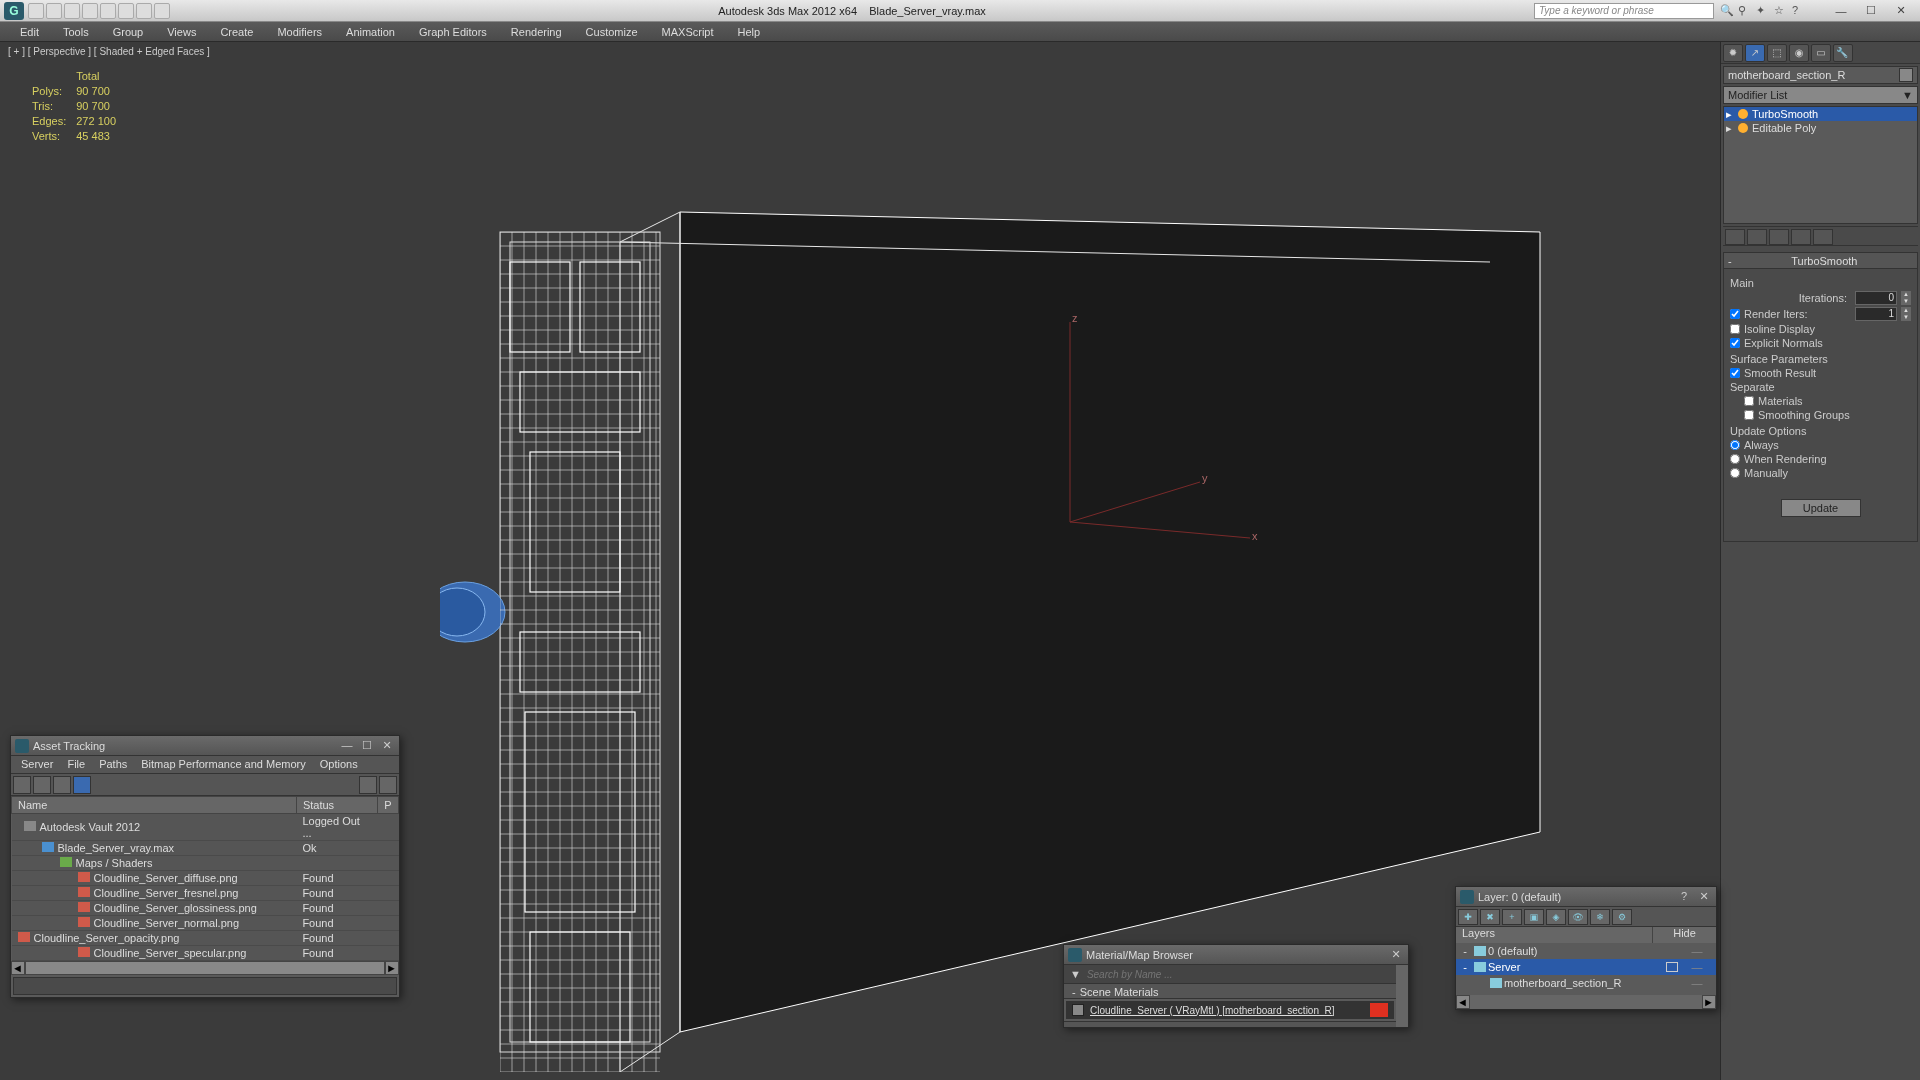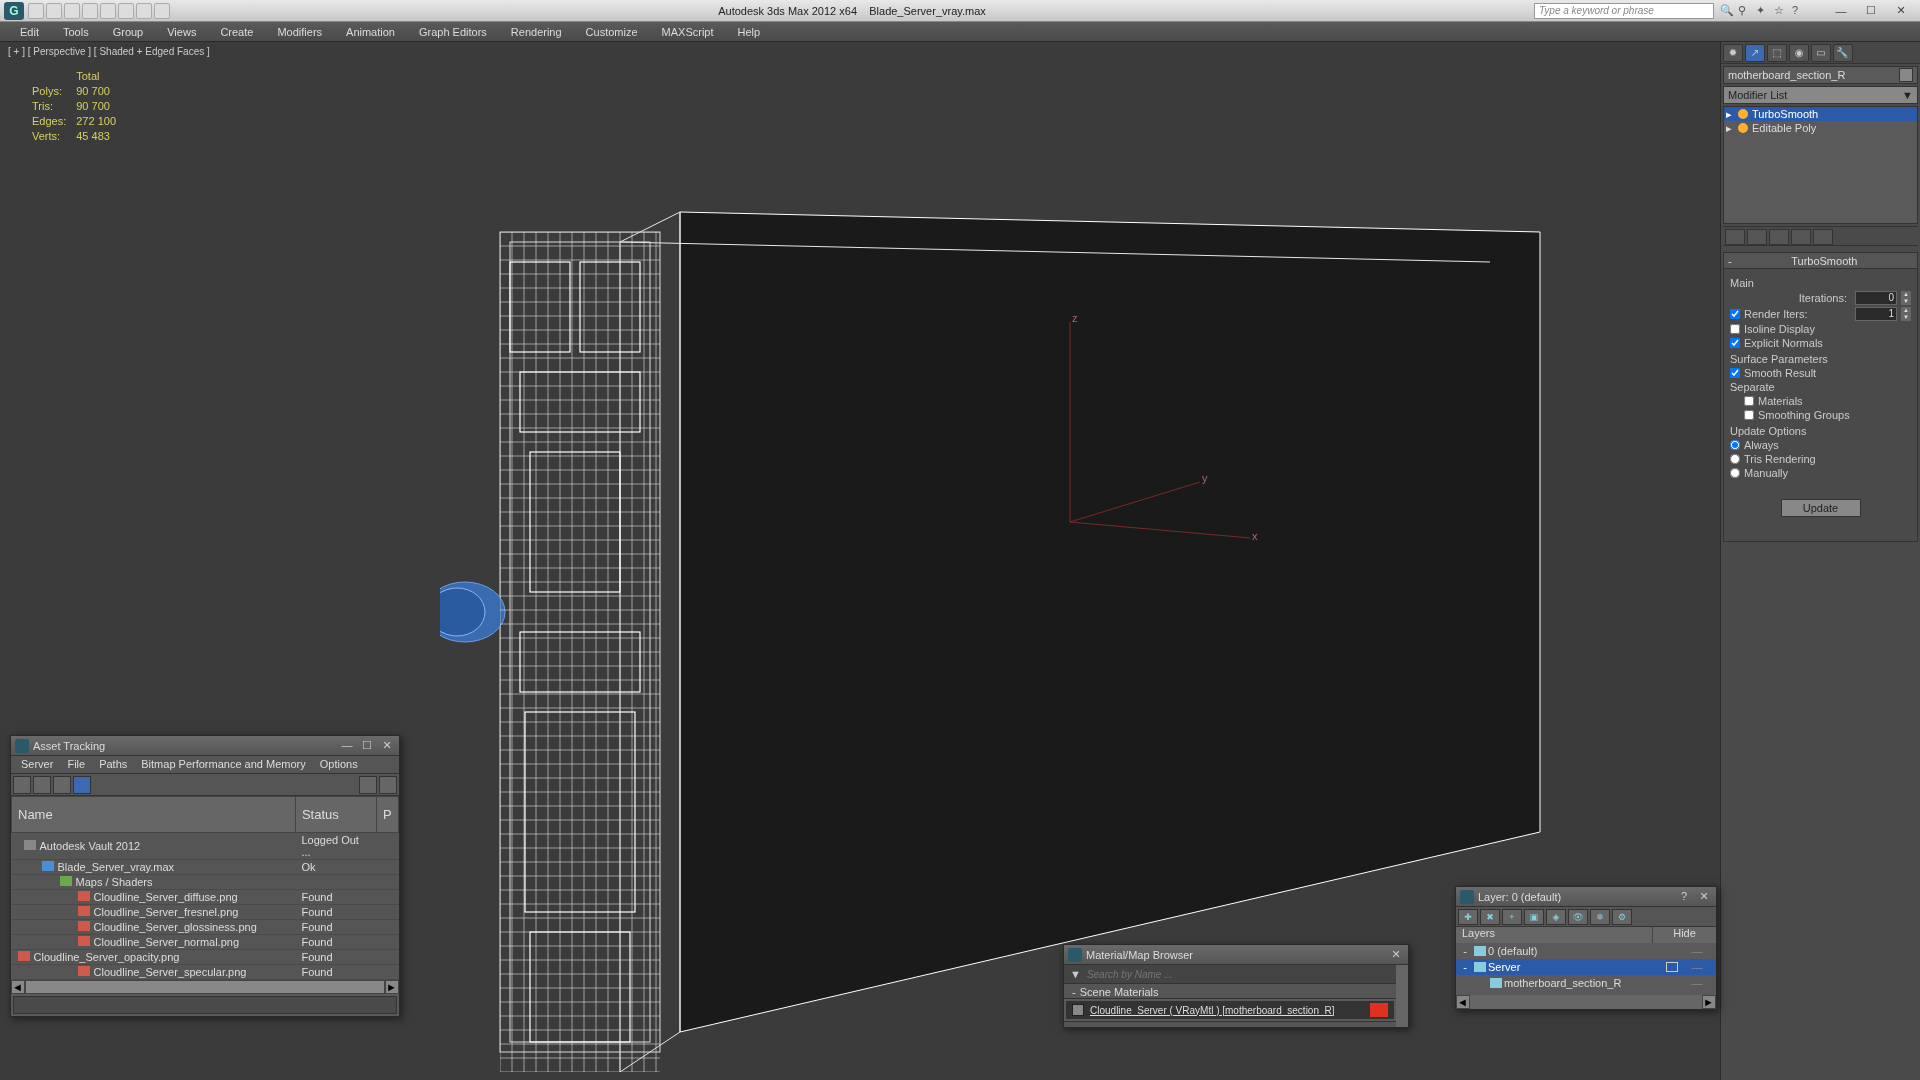--- a/index.html
+++ b/index.html
@@ -64,21 +64,21 @@
 .panel-titlebar .pbtns span{width:16px;height:14px;text-align:center;color:#ccc;cursor:pointer;}
 
 
 .asset-panel{left:10px;top:735px;width:390px;}
 .asset-menubar{height:18px;background:#555;display:flex;gap:2px;padding:0 4px;border-bottom:1px solid #333;}
 .asset-menubar span{color:#ddd;padding:2px 6px;font-size:11px;}
 .asset-tools{height:22px;background:#555;display:flex;gap:2px;padding:2px;border-bottom:1px solid #333;}
 .asset-tools span{width:18px;height:18px;background:#666;border:1px solid #333;}
 .asset-tools .sp{flex:1;background:none;border:none;}
 .asset-table{background:#5a5a5a;}
-.asset-table th{background:#666;color:#ddd;text-align:left;padding:10px 6px;font-weight:normal;font-size:13px;border:1px solid #444;}
+.asset-table th{background:#666;color:#ddd;text-align:left;padding:2px 6px;font-weight:normal;font-size:11px;border:1px solid #444;}
 .asset-table td{color:#ddd;padding:1px 6px;font-size:11px;border-bottom:1px solid #4a4a4a;}
 .asset-table tr.row td{background:#555;}
 .asset-table .tree-icon{width:12px;height:10px;display:inline-block;margin-right:4px;}
 .asset-scroll{height:14px;background:#666;display:flex;}
 .asset-scroll span{width:14px;background:#888;border:1px solid #444;}
 .asset-scroll .track{flex:1;}
 .asset-input{height:18px;background:#4a4a4a;border:1px solid #333;margin:2px;}
 
 
 .mat-panel{left:1063px;top:944px;width:346px;}
@@ -388,21 +388,21 @@
             <span>Smoothing Groups</span>
           </label>
 
         <div class="grp">Update Options</div>
         <label>
             <input type="radio" name="upd" checked="" style="">
             <span>Always</span>
           </label>
         <label>
             <input type="radio" name="upd" style="">
-            <span>Tris Rendering</span>
+            <span>When Rendering</span>
           </label>
         <label>
             <input type="radio" name="upd" style="">
             <span>Manually</span>
           </label>
         <div class="update-btn">Update</div>
       </div>
     </div>
   </div>
 </div>

